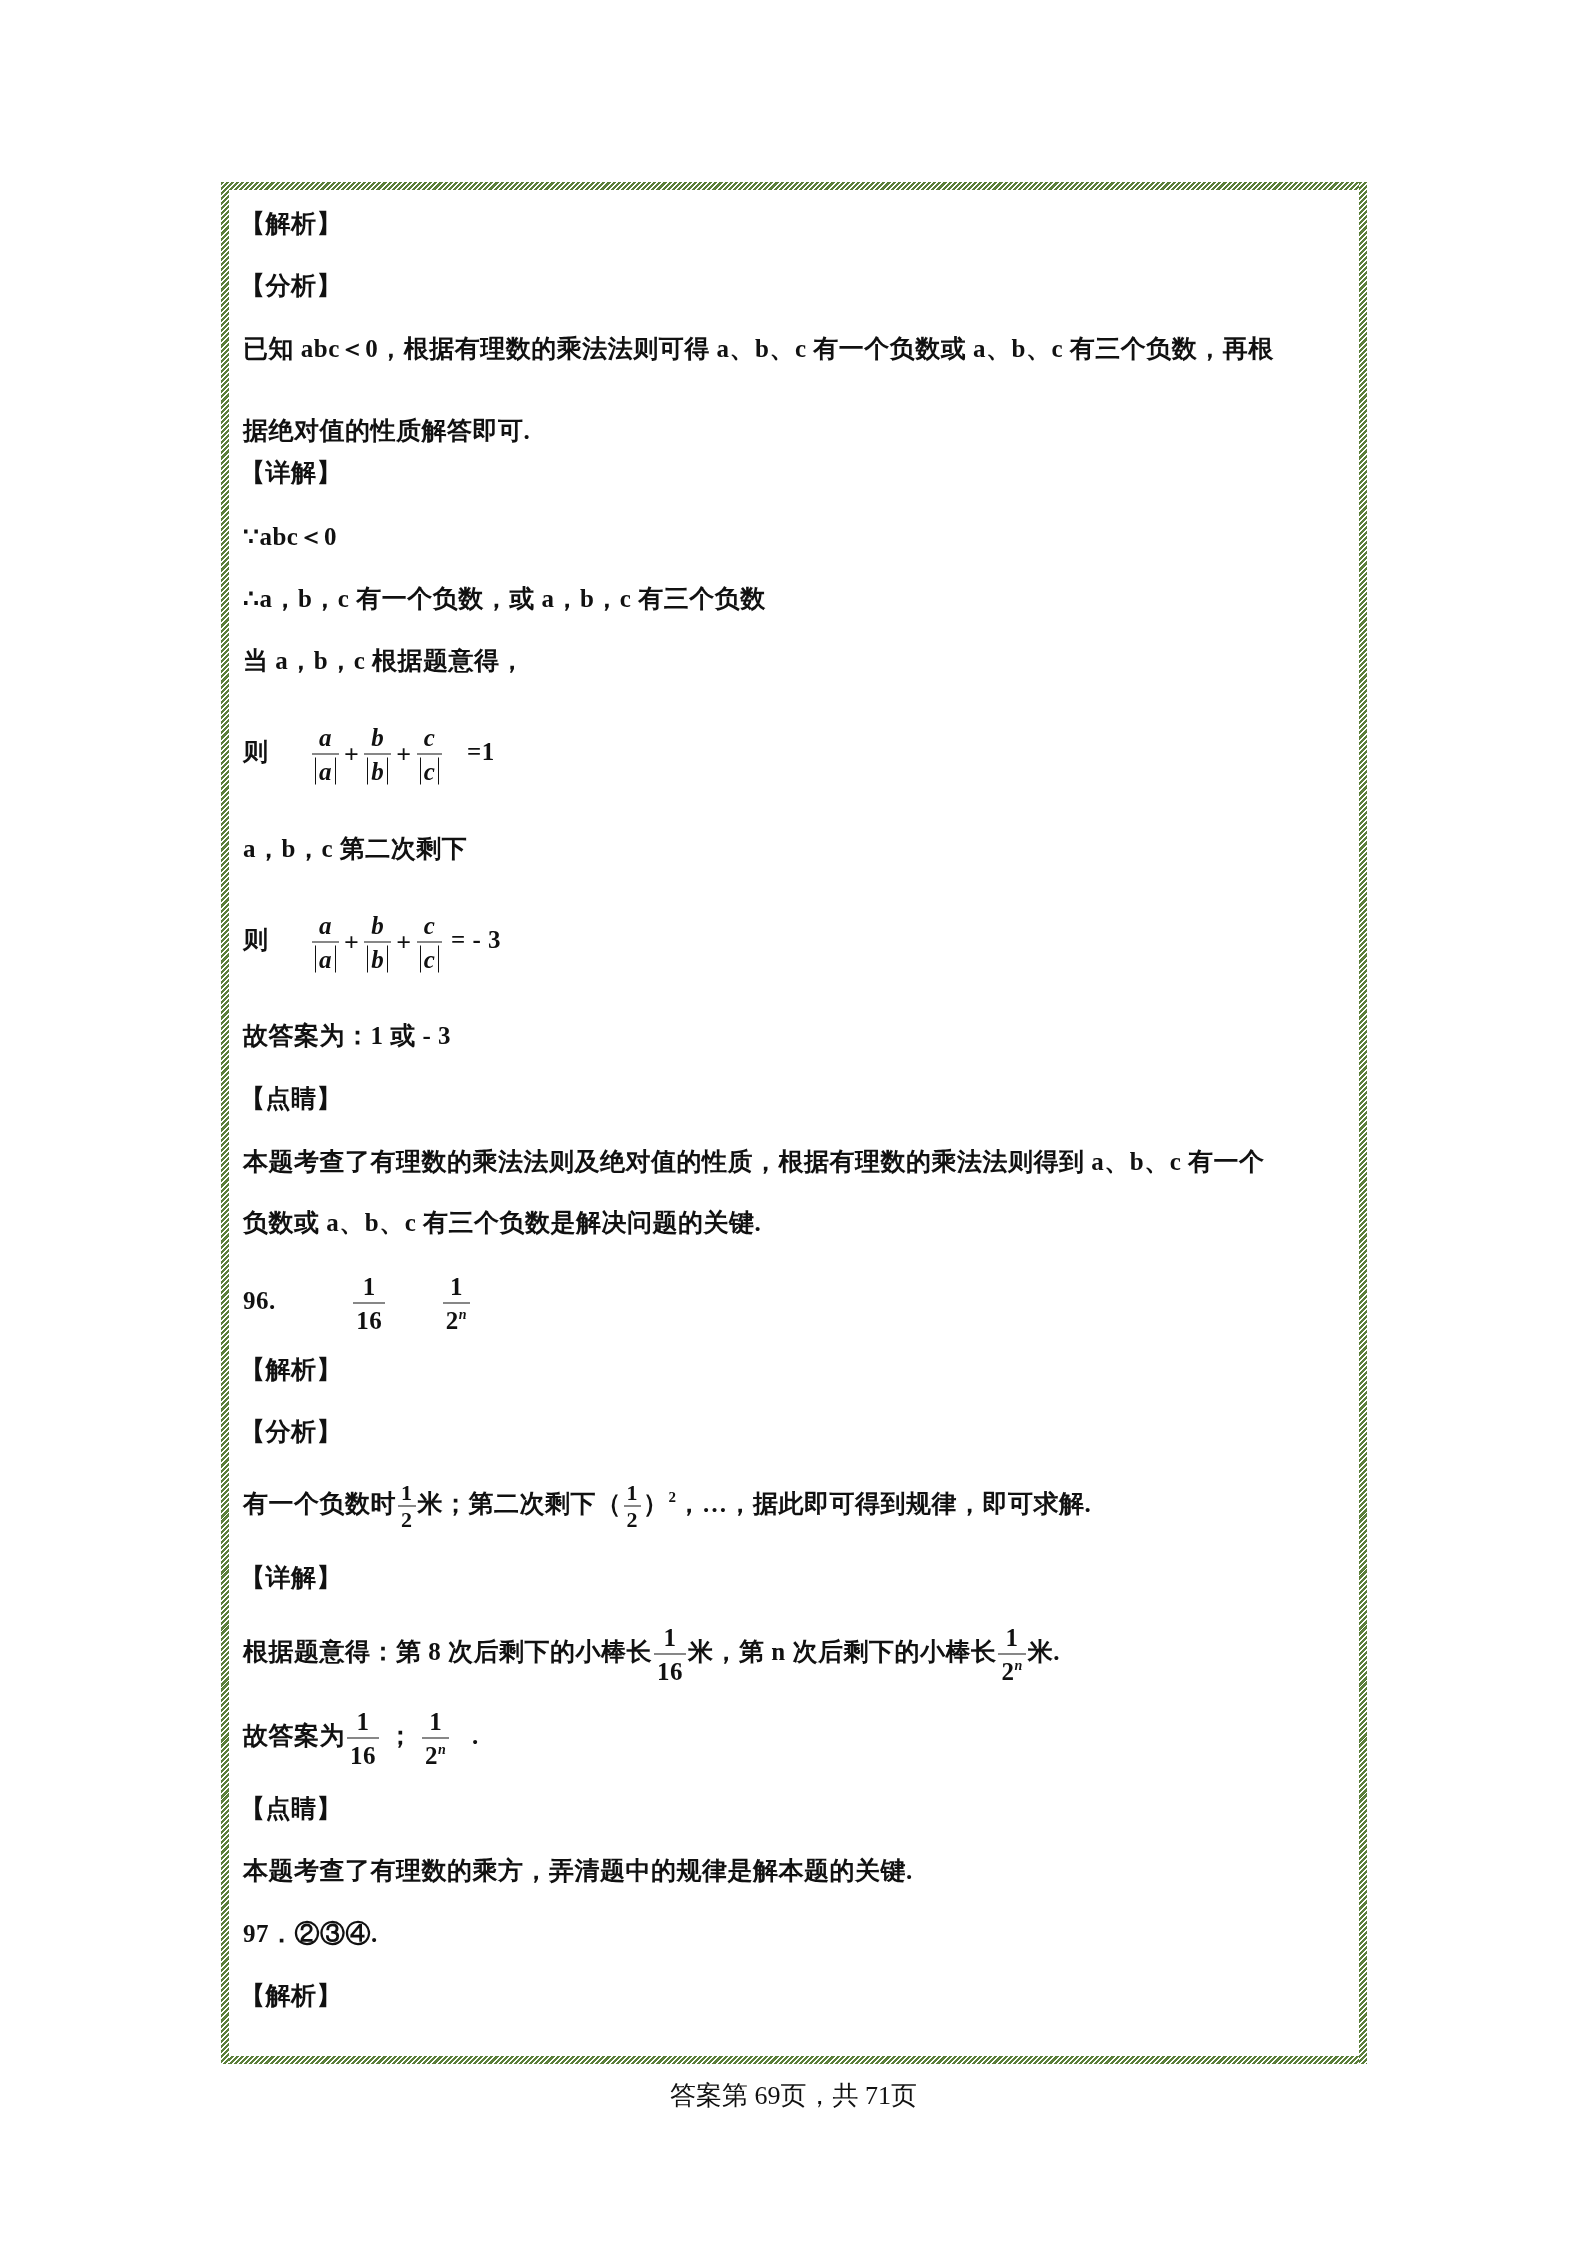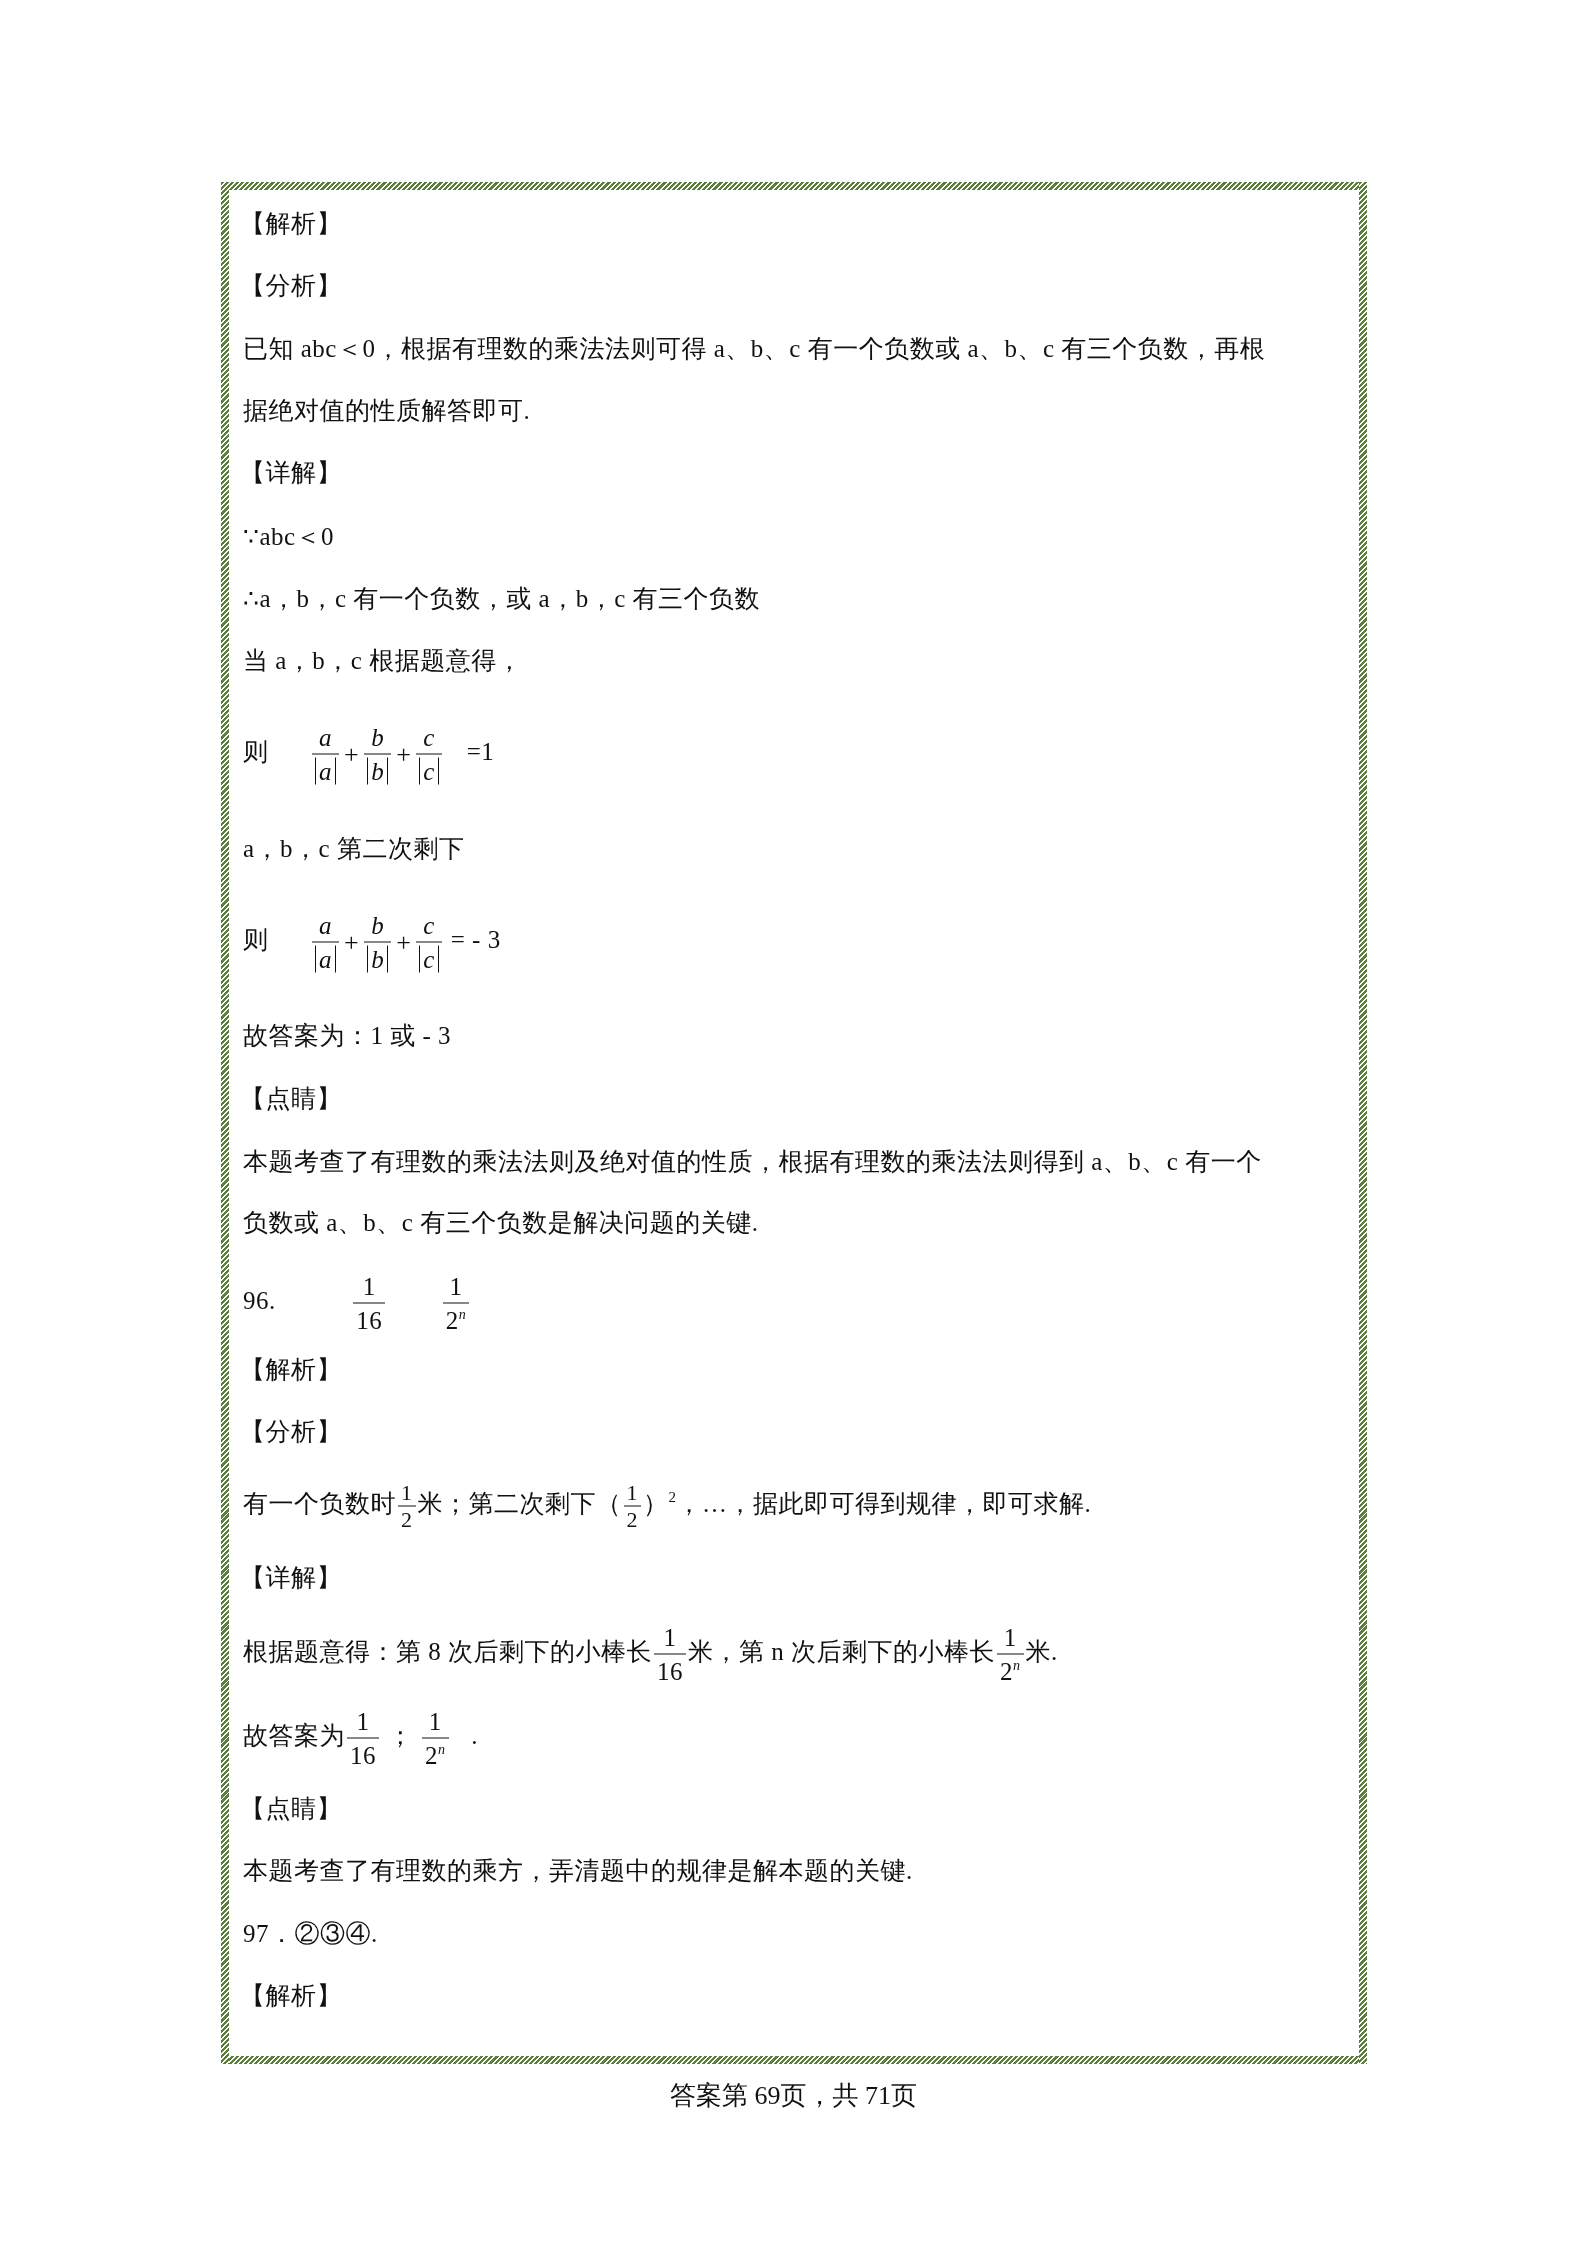--- a/index.html
+++ b/index.html
@@ -8,21 +8,21 @@
   .frame { position:absolute; left:221px; top:182px; width:1146px; height:1882px;
            box-sizing:border-box; }
   .frame .edge { position:absolute;
     background: repeating-linear-gradient(135deg, #5b7e3a 0px, #5b7e3a 2.2px, #ffffff 2.2px, #ffffff 3.6px); }
   .edge.top { left:0; top:0; width:1146px; height:8px; }
   .edge.bottom { left:0; bottom:0; width:1146px; height:8px; }
   .edge.left { left:0; top:0; width:8px; height:1882px; }
   .edge.right { right:0; top:0; width:8px; height:1882px; }
 
   .line { position:absolute; left:243px; font-size:25px; line-height:30px; white-space:nowrap;
-          transform:translateY(-50%); letter-spacing:0.5px; }
+          transform:translateY(-50%); letter-spacing:0.5px;font-weight:bold; }
   .heading { left:240px; }
   .math { font-family:"Liberation Serif","DejaVu Serif",serif; }
   .frac { display:inline-flex; flex-direction:column; align-items:center; vertical-align:middle;
           margin:0 2px; line-height:1; }
   .frac .num { padding:0 3px 4px; }
   .frac .den { border-top:1.5px solid #111; padding:4px 3px 0; }
   .frac.small { font-size:22px; }
   .frac.small .num { padding-bottom:2px; }
   .frac.small .den { padding-top:2px; }
   .it { font-style:italic; }
@@ -38,21 +38,21 @@
 <div class="frame">
   <div class="edge top"></div>
   <div class="edge bottom"></div>
   <div class="edge left"></div>
   <div class="edge right"></div>
 </div>
 
 <div class="line heading" style="top:224px">【解析】</div>
 <div class="line heading" style="top:286px">【分析】</div>
 <div class="line" style="top:349px">已知 abc＜0，根据有理数的乘法法则可得 a、b、c 有一个负数或 a、b、c 有三个负数，再根</div>
-<div class="line" style="top:411px">据绝对值的性质解答即可.</div>
+<div class="line" style="top:431px">据绝对值的性质解答即可.</div>
 <div class="line heading" style="top:473px">【详解】</div>
 <div class="line" style="top:537px">∵abc＜0</div>
 <div class="line" style="top:599px">∴a，b，c 有一个负数，或 a，b，c 有三个负数</div>
 <div class="line" style="top:661px">当 a，b，c 根据题意得，</div>
 
 <div class="line math" style="top:754px">
   <span>则</span>
   <span style="display:inline-block;width:28px"></span>
   <span class="frac">
       <span class="num it">a</span>

